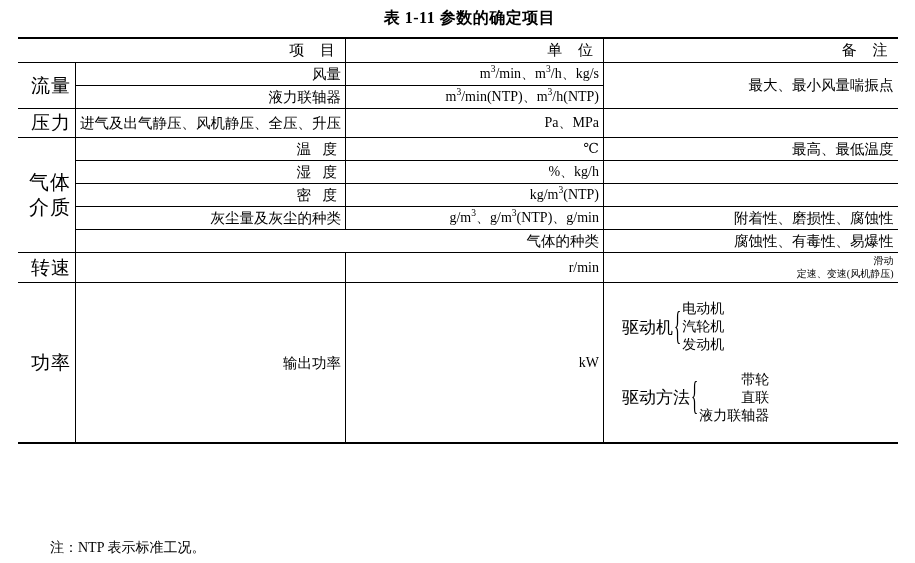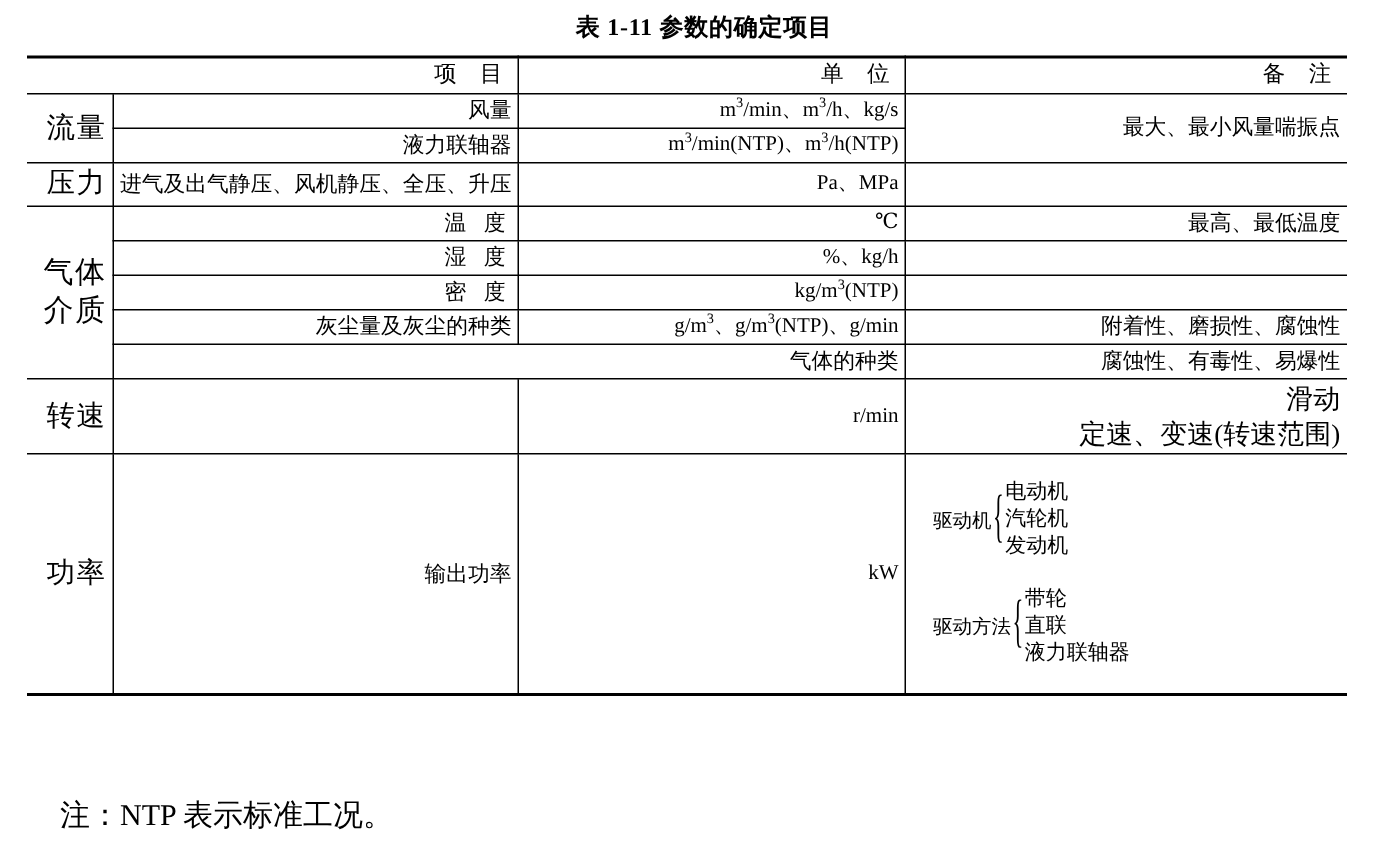--- a/index.html
+++ b/index.html
@@ -66,58 +66,58 @@
   }
   .cat {
     width: 58px;
     letter-spacing: 1px;
     font-size: 19px;
   }
   .sp1 { letter-spacing: 4px; margin-top: 20px; }
   sup { font-size: 0.68em; vertical-align: super; line-height: 0; }
   .note {
     position: absolute;
-    left: 40px;
+    left: 50px;
     bottom: 14px;
-    font-size: 20px;
+    font-size: 14px;
   }
   .brace {
     font-size: 15px;
     line-height: 1;
     display: inline-block;
     transform: scaleY(2.6);
     transform-origin: center;
     margin: 0 1px;
   }
   .stacklist {
     display: inline-block;
-    text-align: left;
+    text-align: right;
     font-size: 14px;
     line-height: 1.3;
   }
   .powercell-inner {
     display: flex;
     flex-direction: column;
     gap: 16px;
     padding: 6px 0 6px 14px;
     align-items: flex-start;
   }
   .drive-group {
     display: flex;
     align-items: center;
   }
   .drive-label {
-    font-size: 13px;
+    font-size: 17px;
     white-space: nowrap;
   }
   .speed-cell {
     text-align: left;
     padding-left: 10px;
     line-height: 1.45;
-    font-size: 18px;
+    font-size: 10px;
   }
   .cat-rot {
     font-size: 20px;
     letter-spacing: 1px;
   }
   .unitcell { font-size: 14px; }
 </style>
 </head>
 <body>
 
@@ -183,21 +183,21 @@
         <td colspan="2">气体的种类</td>
         <td>腐蚀性、有毒性、易爆性</td>
       </tr>
 
       <tr>
         <td class="cat">转速</td>
         <td></td>
         <td class="unitcell">r/min</td>
         <td class="speed-cell">
           <div>滑动</div>
-          <div>定速、变速(转速范围)</div>
+          <div>定速、变速(风机静压)</div>
         </td>
       </tr>
 
       <tr style="height:160px">
         <td class="cat">功率</td>
         <td>输出功率</td>
         <td class="unitcell">kW</td>
         <td style="text-align:left;">
           <div class="powercell-inner">
             <div class="drive-group">

